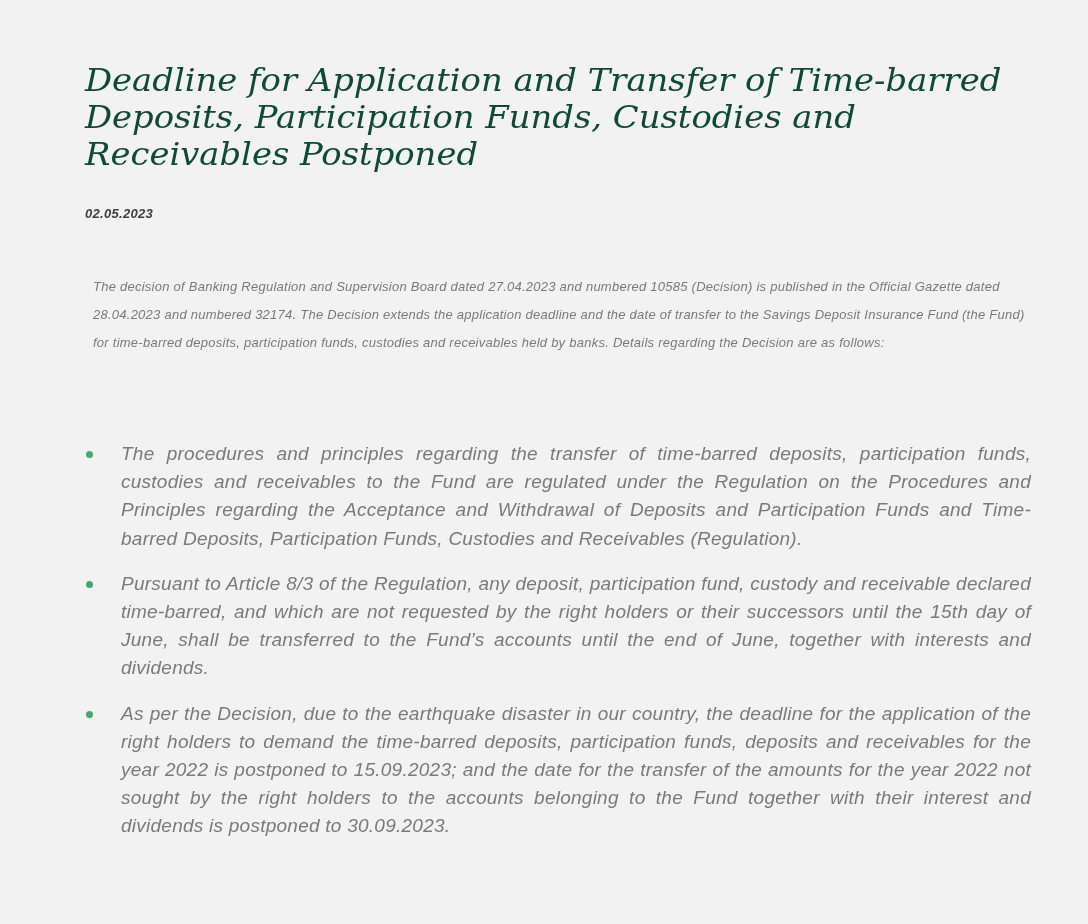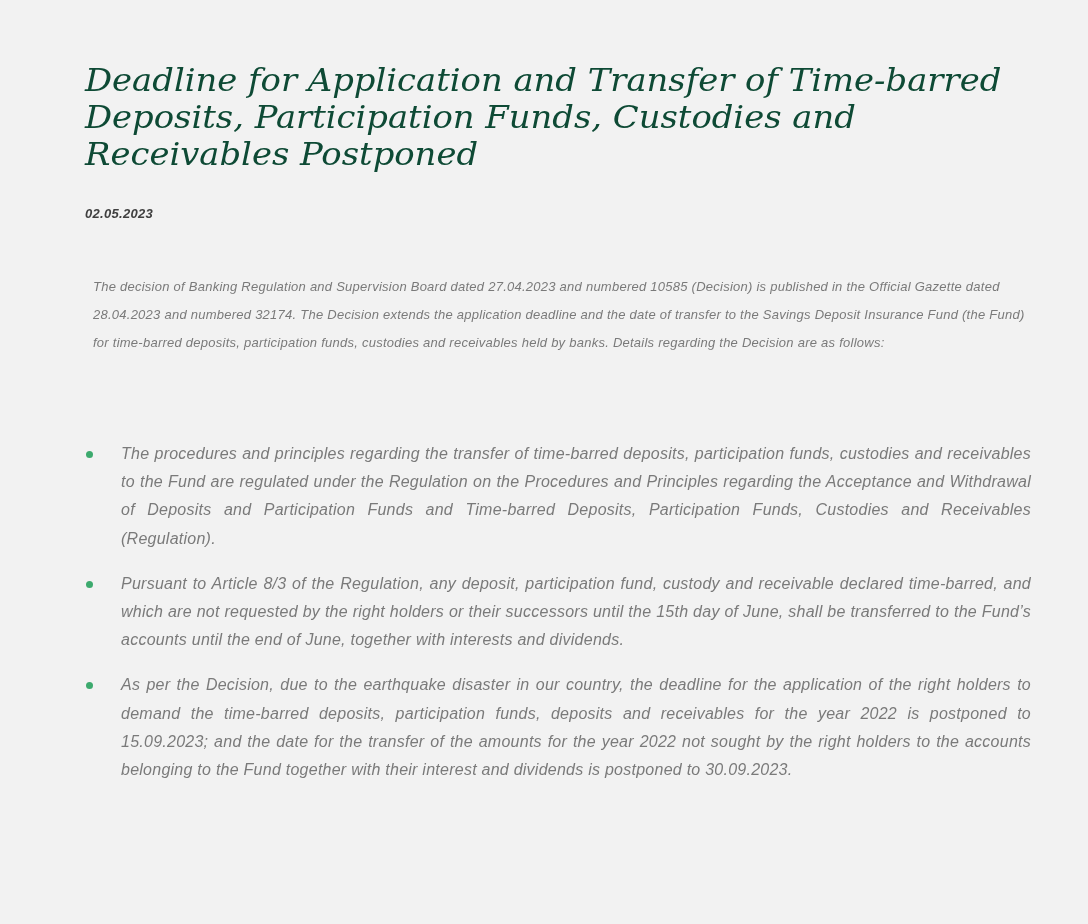--- a/index.html
+++ b/index.html
@@ -25,21 +25,21 @@
     color:#404040; font-weight:bold; font-size:13px; letter-spacing:0.3px;
   }
   .intro {
     position:absolute; top:203px; left:0; width:946px;
     color:#7a7a7a; font-size:13px; line-height:28.2px; margin:8px;
     letter-spacing:0.25px;
   }
   .list { position:absolute; top:378px; left:0; width:946px; margin:0; padding:0; list-style:none; }
   .list li {
     position:relative; padding-left:36px; margin-bottom:17px;
-    color:#7a7a7a; font-size:16px; line-height:28.2px; text-align:justify;
+    color:#7a7a7a; font-size:19px; line-height:28.2px; text-align:justify;
     letter-spacing:0.25px;
   }
   .bullet {
     position:absolute; left:1px; top:11px; width:7px; height:7px; border-radius:50%;
     background:#3daa6e;
   }
 </style>
 </head>
 <body>
 

